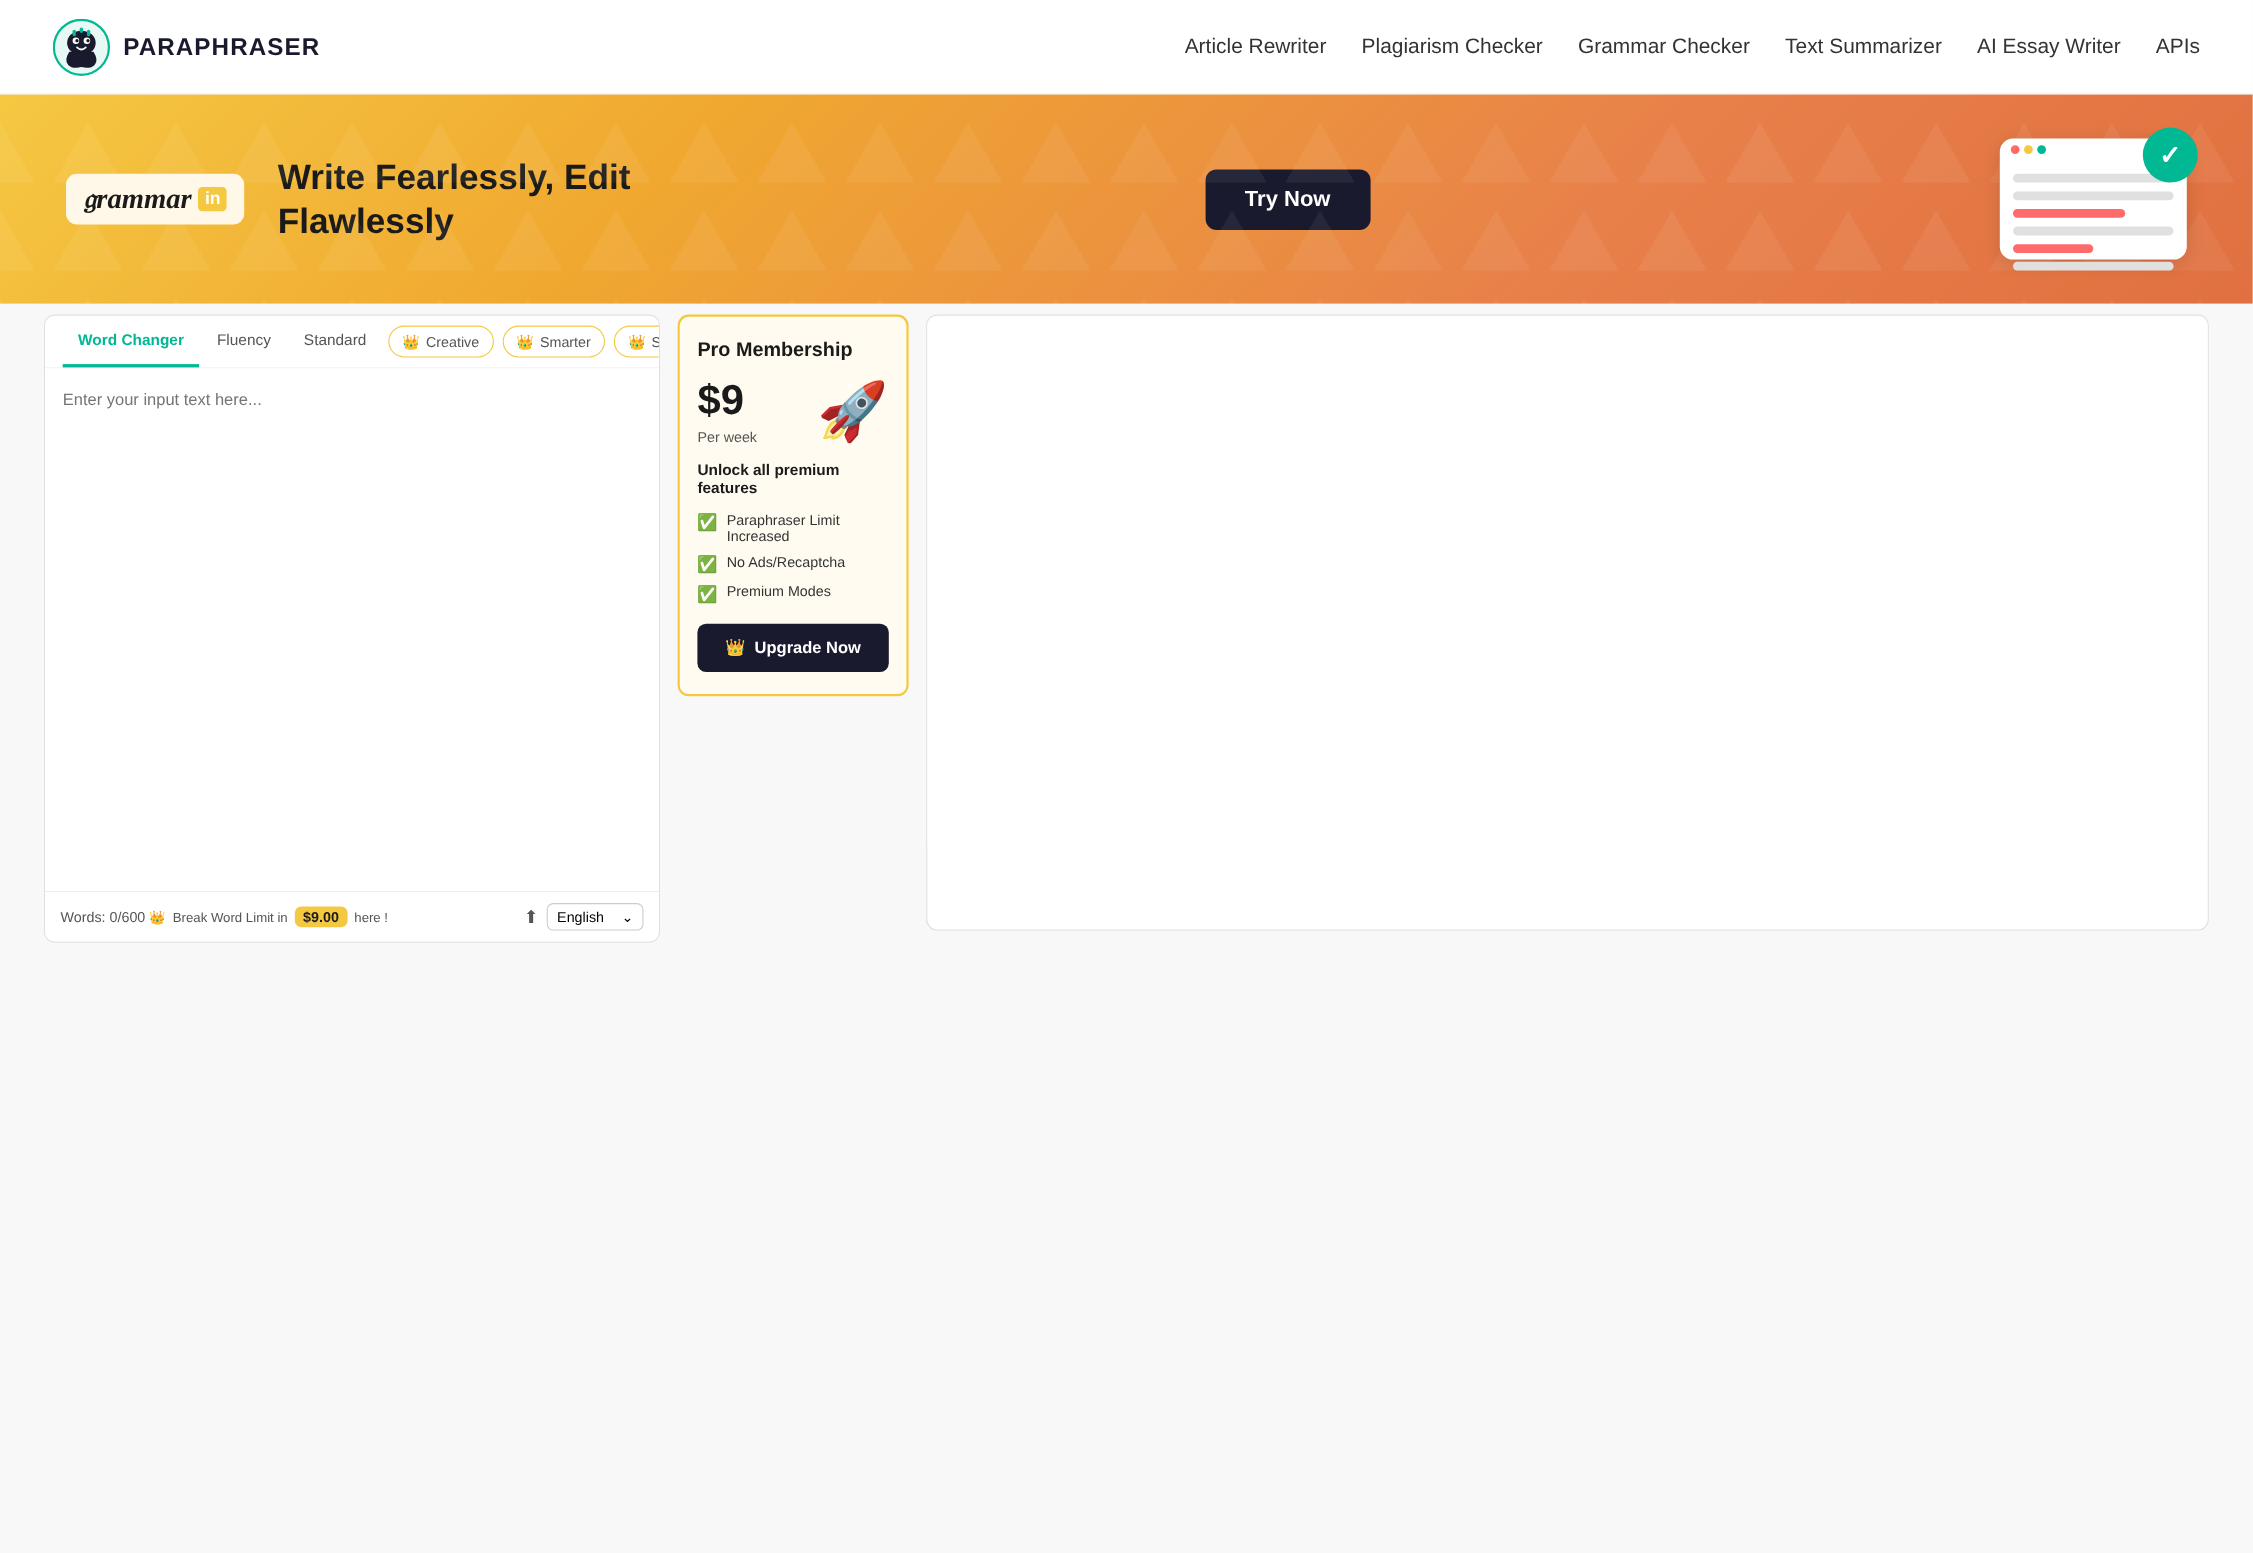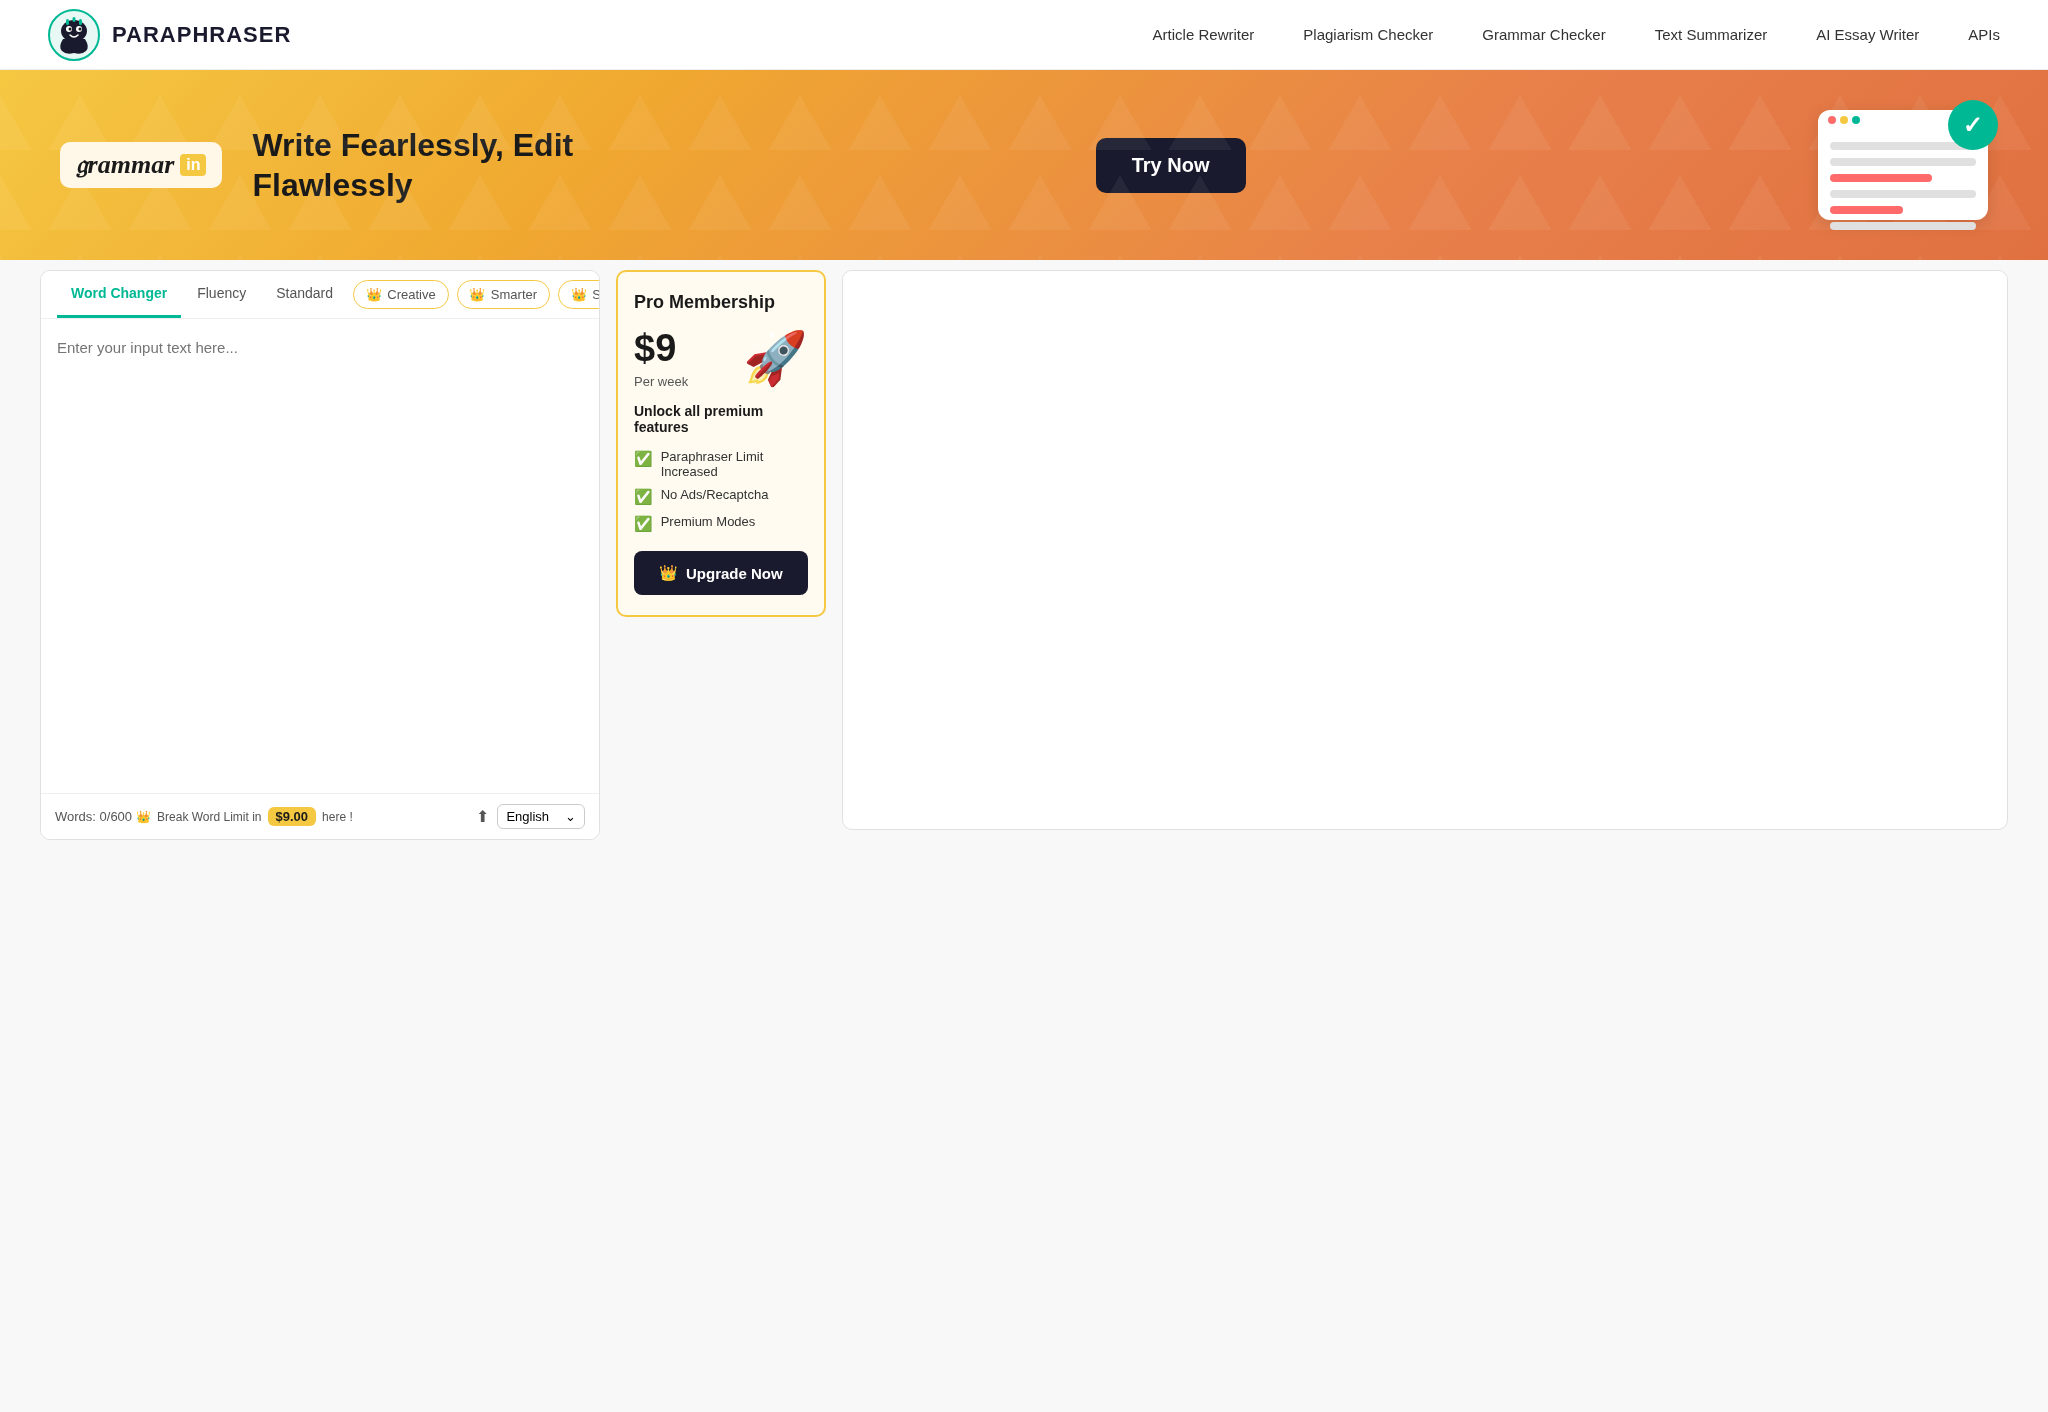--- a/index.html
+++ b/index.html
@@ -1,27 +1,27 @@
 <!DOCTYPE html>
 <html><head>
   <meta charset="utf-8">
   <style>
     * { margin: 0; padding: 0; box-sizing: border-box; }
     body { font-family: -apple-system, BlinkMacSystemFont, 'Segoe UI', sans-serif; background: #f8f8f8; }
 
     
     .header {
       display: flex; align-items: center; justify-content: space-between;
-      padding: 0 48px; height: 70px; background: #fff; border-bottom: 1px solid #eee;
+      padding: 0 48px; height: 86px; background: #fff; border-bottom: 1px solid #eee;
     }
     .logo { display: flex; align-items: center; gap: 12px; }
     .logo-icon { width: 52px; height: 52px; }
     .logo-text { font-size: 22px; font-weight: 800; color: #1a1a2e; letter-spacing: 1px; }
     .nav { display: flex; gap: 32px; align-items: center; }
-    .nav-item { font-size: 15px; color: #333; cursor: pointer; text-decoration: none; margin-left: 17px; }
+    .nav-item { font-size: 19px; color: #333; cursor: pointer; text-decoration: none; }
 
     
     .banner {
       background: linear-gradient(135deg, #f5c842 0%, #f0a830 30%, #e8804a 70%, #e07040 100%);
       padding: 30px 60px;
       display: flex; align-items: center; justify-content: space-between;
       position: relative; overflow: hidden; min-height: 170px;
     }
     .banner-left { display: flex; align-items: center; gap: 30px; }
     .grammar-badge {

